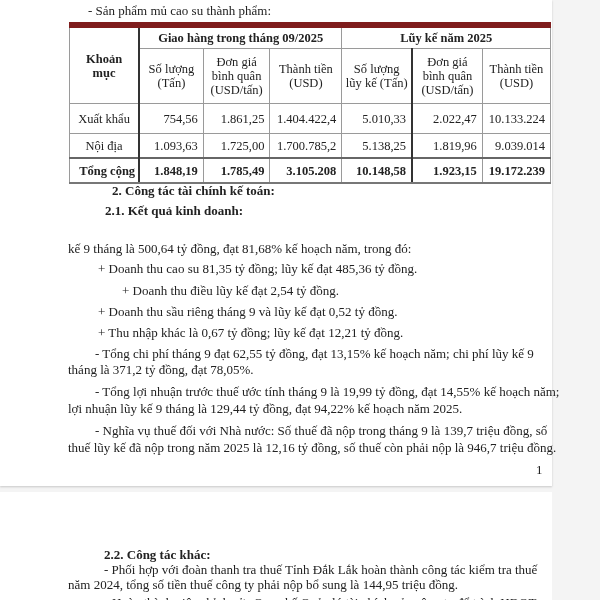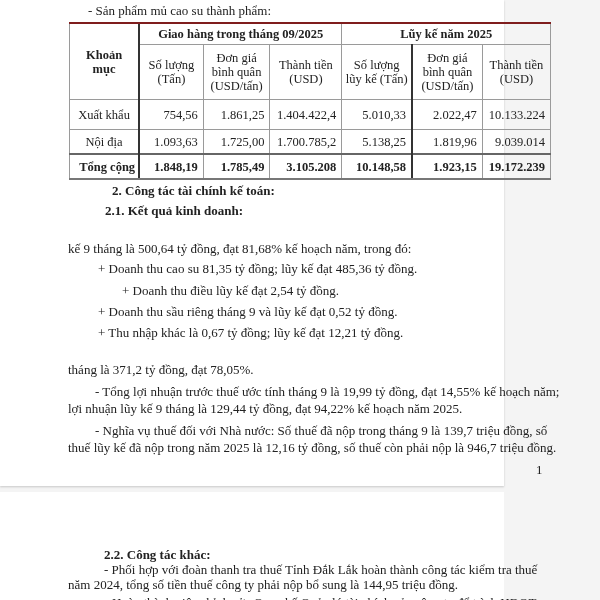--- a/index.html
+++ b/index.html
@@ -1,32 +1,32 @@
 <!DOCTYPE html>
 <html><head>
 <meta charset="utf-8">
 <style>
   html, body { margin:0; padding:0; }
   body { width:600px; height:600px; overflow:hidden; background:#f4f4f4; font-family:"Liberation Serif", serif; color:#222; }
-  .page { position:absolute; left:0; width:504px; background:#fff; }
+  .page { position:absolute; left:0; width:552px; background:#fff; }
   .page1 { top:0; height:486px; box-shadow:0 1px 2px rgba(0,0,0,0.18); }
   .page2 { top:492px; height:108px; }
   .abs { position:absolute; white-space:nowrap; }
   .t13 { font-size:13px; }
   .b { font-weight:bold; }
   table.sp { position:absolute; left:69px; top:22px; width:482px; border-collapse:collapse; font-size:12.5px; }
   table.sp td { border:1px solid #9a9a9a; text-align:center; padding:0 3px; line-height:14px; }
   table.sp td.num { text-align:right; padding-right:5px; }
   table.sp tr.r-grp td { height:20px; }
   table.sp tr.r-sub td { height:54px; }
   table.sp tr.r-d1 td { height:29px; }
   table.sp tr.r-d2 td { height:23px; }
   table.sp tr.r-tot td { height:23px; font-weight:bold;text-align:right; }
   table.sp .thick-l { border-left:2px solid #333; }
-  table.sp .outer-t td { border-top:2px solid #7f1d1d; }
+  table.sp .outer-t td { border-top:6px solid #7f1d1d; }
   table.sp tr.r-tot td { border-top:2px solid #666; border-bottom:2px solid #777; }
   .grp-title { font-weight:bold; }
 </style>
 </head>
 <body>
 
 <div class="page page1">
   <div class="abs t13" style="left:88px;top:3px;">-  Sản phẩm mủ cao su thành phẩm:</div>
 
   <table class="sp">
@@ -75,20 +75,21 @@
     </table>
 
   <div class="abs t13 b" style="left:112px;top:183px;">2.    Công tác tài chính kế toán:</div>
   <div class="abs t13 b" style="left:105px;top:203px;">2.1.  Kết quả kinh doanh:</div>
 
   <div class="abs t13" style="left:68px;top:241px;">kế 9 tháng là 500,64 tỷ đồng, đạt 81,68% kế hoạch năm, trong đó:</div>
   <div class="abs t13" style="left:98px;top:261px;">+ Doanh thu cao su 81,35 tỷ đồng; lũy kế đạt 485,36 tỷ đồng.</div>
   <div class="abs t13" style="left:98px;top:283px;margin-left:24px;">+ Doanh thu điều lũy kế đạt 2,54 tỷ đồng.</div>
   <div class="abs t13" style="left:98px;top:304px;">+ Doanh thu sầu riêng tháng 9 và lũy kế đạt 0,52 tỷ đồng.</div>
   <div class="abs t13" style="left:98px;top:325px;">+ Thu nhập khác là 0,67 tỷ đồng; lũy kế đạt 12,21 tỷ đồng.</div>
+  <div class="abs t13" style="left:95px;top:346px;">- Tổng chi phí tháng 9 đạt 62,55 tỷ đồng, đạt 13,15% kế hoạch năm; chi phí lũy kế 9</div>
   <div class="abs t13" style="left:68px;top:362px;">tháng là 371,2 tỷ đồng, đạt 78,05%.</div>
   <div class="abs t13" style="left:95px;top:384px;">- Tổng lợi nhuận trước thuế ước tính tháng 9 là 19,99 tỷ đồng, đạt 14,55% kế hoạch năm;</div>
   <div class="abs t13" style="left:68px;top:401px;">lợi nhuận lũy kế 9 tháng là 129,44 tỷ đồng, đạt 94,22% kế hoạch năm 2025.</div>
   <div class="abs t13" style="left:95px;top:423px;">- Nghĩa vụ thuế đối với Nhà nước: Số thuế đã nộp trong tháng 9 là 139,7 triệu đồng, số</div>
   <div class="abs t13" style="left:68px;top:440px;">thuế lũy kế đã nộp trong năm 2025 là 12,16 tỷ đồng, số thuế còn phải nộp là 946,7 triệu đồng.</div>
 
   <div class="abs t13" style="left:536px;top:462px;">1</div>
 </div>
 
 <div class="page page2">

